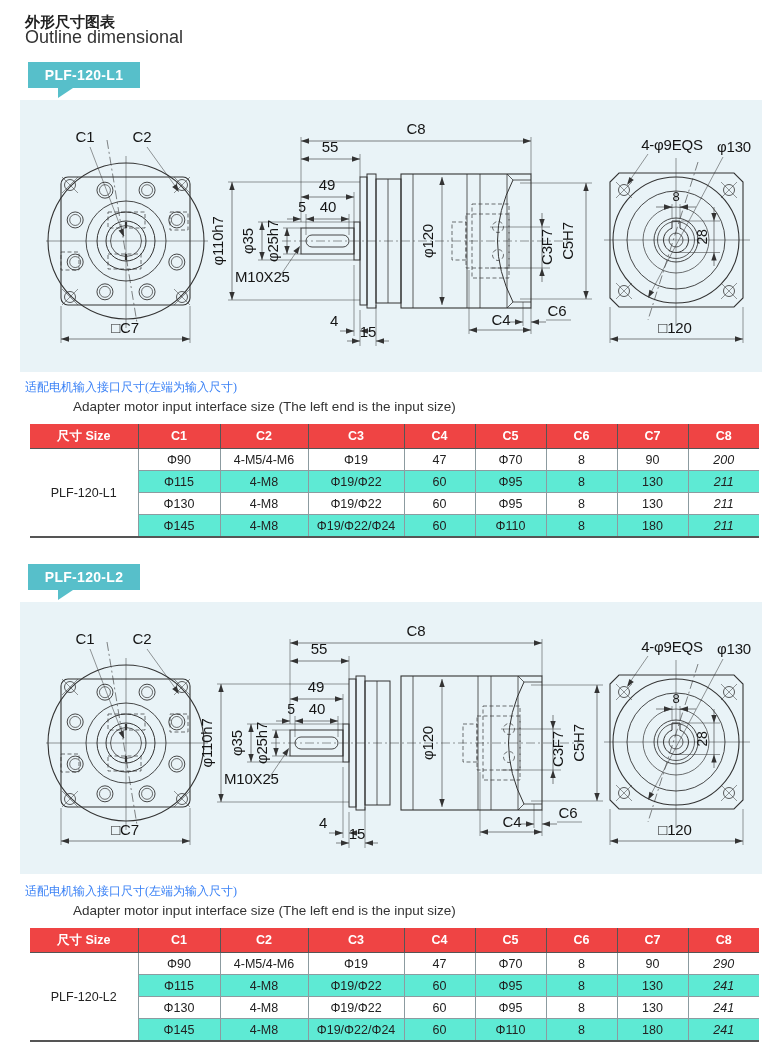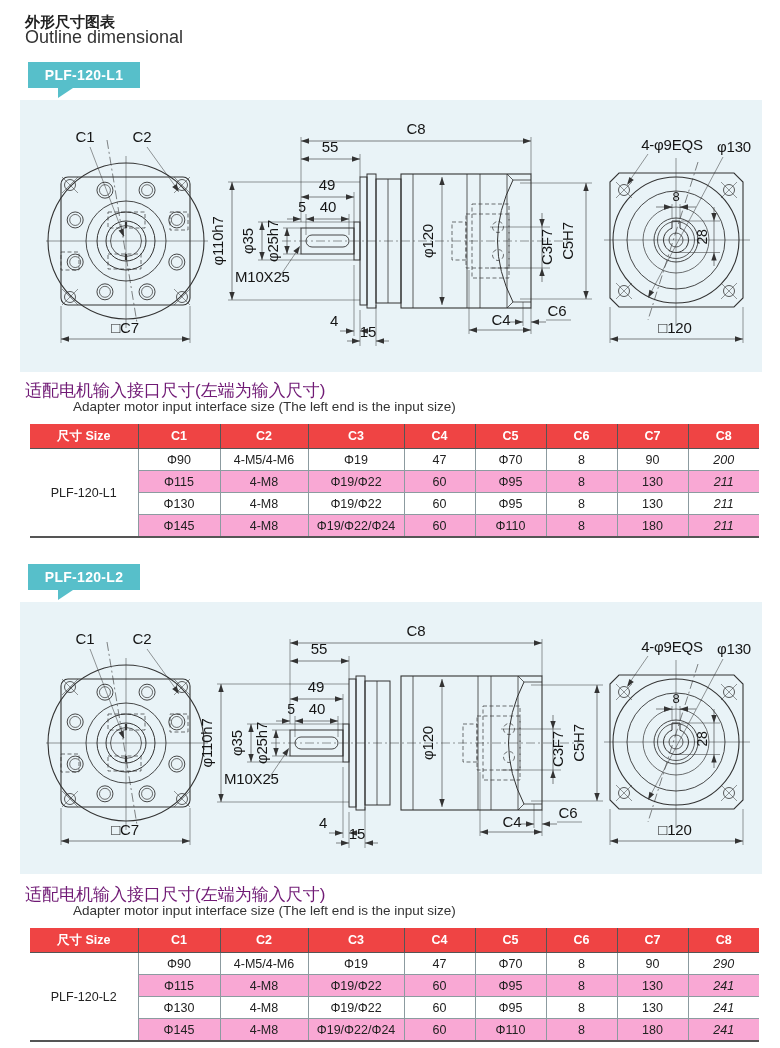--- a/index.html
+++ b/index.html
@@ -8,34 +8,34 @@
   .title-en{position:absolute;left:25px;top:27px;font-size:18px;color:#333;}
   .badge{position:absolute;left:28px;width:112px;height:26px;background:#57bfca;color:#fff;
          font-size:14px;font-weight:bold;display:flex;align-items:center;justify-content:center;letter-spacing:.3px;}
   .badge::after{content:"";position:absolute;left:30px;top:26px;width:0;height:0;
          border-top:10px solid #57bfca;border-right:15px solid transparent;}
   #badge0{top:62px;} #badge1{top:564px;}
   .drawing{position:absolute;left:20px;width:742px;height:272px;background:#e9f3f7;}
   #dw0{top:100px;} #dw1{top:602px;}
   .drawing svg{display:block;}
   .drawing svg text{font-family:"Liberation Sans",sans-serif;letter-spacing:-0.2px;}
-  .note-zh{position:absolute;left:25px;font-size:17px;color:#701a75;}
+  .note-zh{position:absolute;left:25px;font-size:12px;color:#3b82f6;font-family:Liberation Serif, serif;}
   .note-en{position:absolute;left:25px;font-size:13.5px;color:#333;margin-left:48px;}
   #note0zh{top:379px;} #note0en{top:399px;}
   #note1zh{top:883px;} #note1en{top:903px;}
   table.dims{position:absolute;left:30px;width:729px;border-collapse:collapse;table-layout:fixed;
          font-size:12.5px;color:#222;}
   #t0{top:424px;} #t1{top:928px;}
   table.dims th{background:#ef4444;color:#fff;height:24px;font-size:12.5px;font-weight:bold;
          border:1px solid #555;border-top:none;padding:0;}
   table.dims th:first-child{border-left:none;}
   table.dims th:last-child{border-right:none;}
   table.dims td{height:21px;text-align:center;border:1px solid #8c9ba0;padding:0;background:#fff;}
   table.dims td:last-child{border-right:none;font-style:italic;}
-  table.dims tr.alt td{background:#f9a8d4;}
+  table.dims tr.alt td{background:#5eead4;}
   table.dims td.rowlabel{border:none;border-right:1px solid #8c9ba0;border-bottom:2px solid #555;background:#fff;}
   table.dims tbody tr:last-child td{border-bottom:2px solid #555;text-align:center;}
 </style>
 </head>
 <body>
 
 <div class="page">
 
   <div class="title-zh">外形尺寸图表</div>
   <div class="title-en">Outline dimensional</div>

